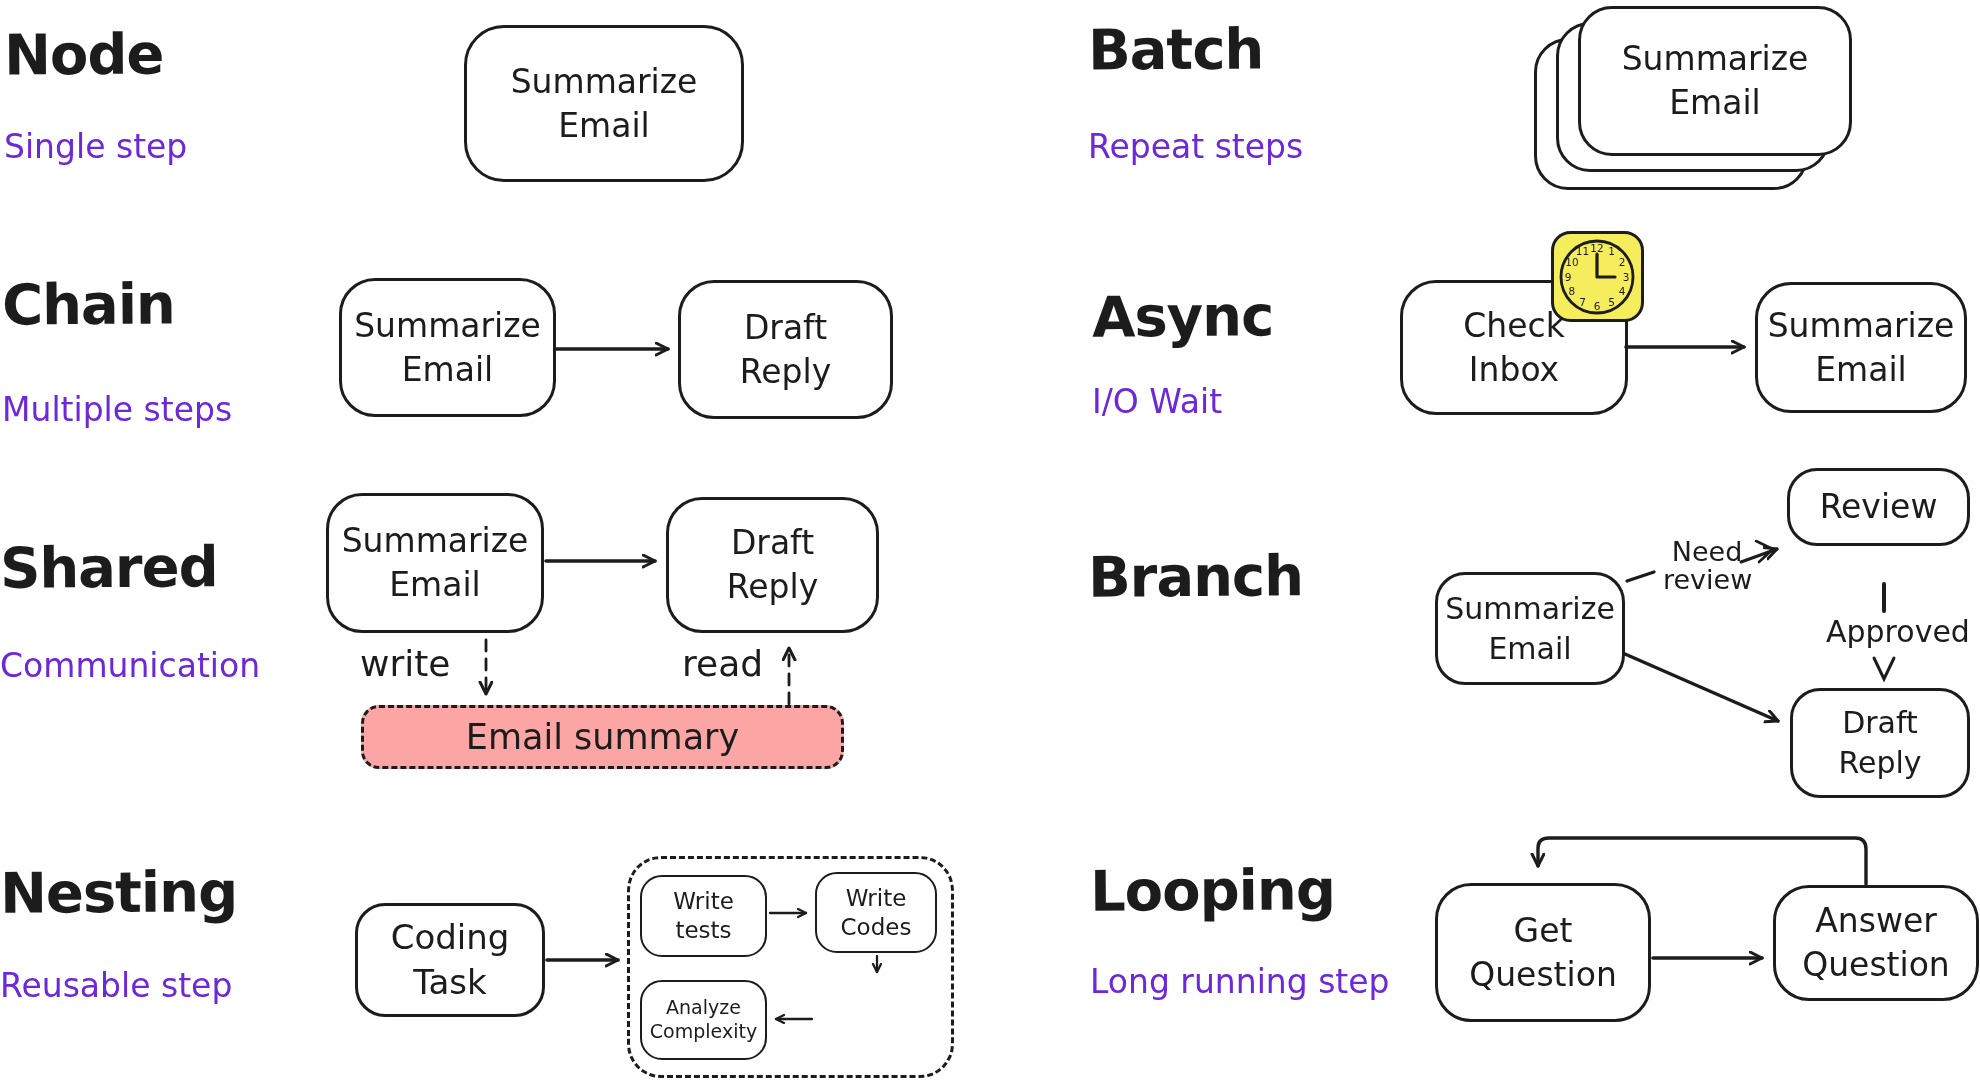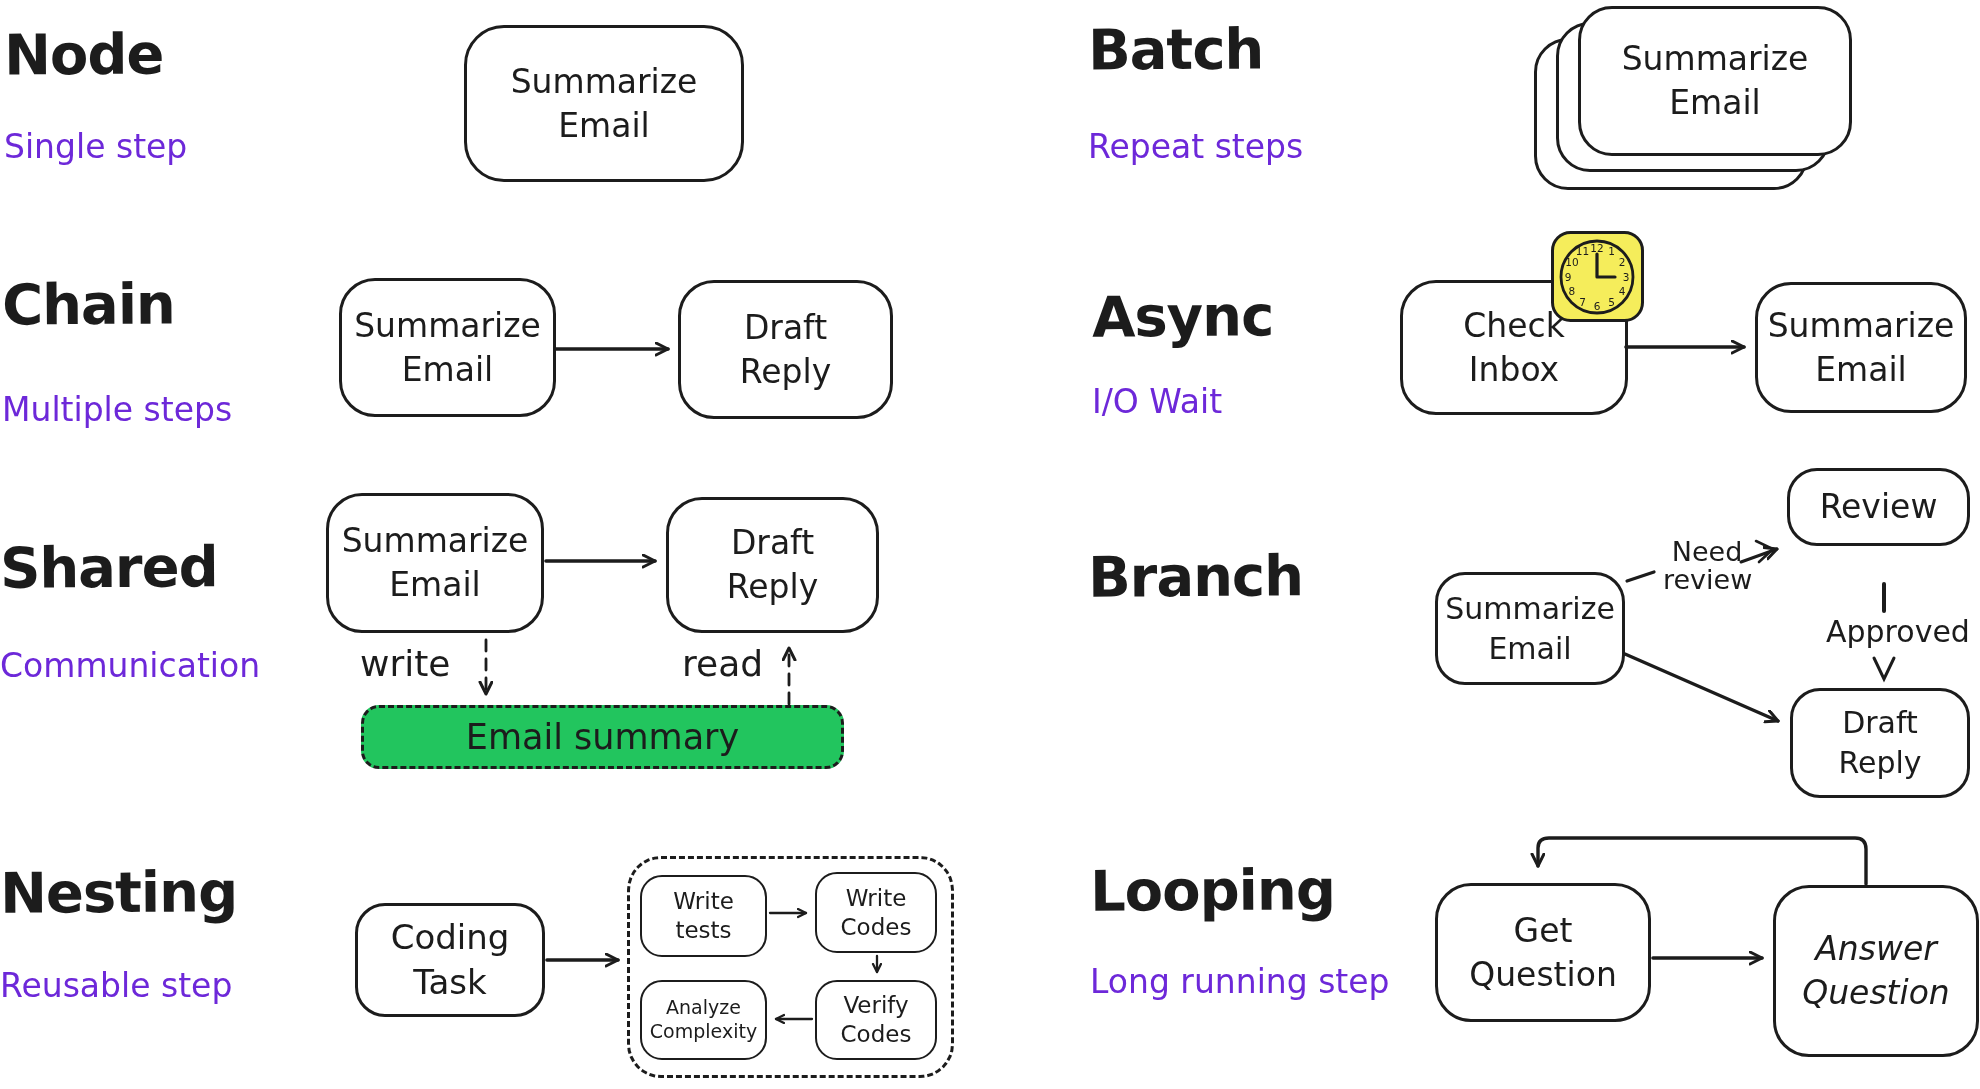--- a/index.html
+++ b/index.html
@@ -32,21 +32,21 @@
     border:3px solid #1c1c1c;
     border-radius:36px;
     display:flex;align-items:center;justify-content:center;
     text-align:center;
     font-size:33px;line-height:1.32;
     box-sizing:border-box;
   }
   .box.small{border-radius:22px;font-size:23px;line-height:1.25;border-width:2.5px;}
   .dashed-store{
     position:absolute;
-    background:#22c55e;
+    background:#fca5a5;
     border:3px dashed #1c1c1c;
     border-radius:18px;
     display:flex;align-items:center;justify-content:center;
     font-size:35px;
     box-sizing:border-box;
   }
   .dashed-group{
     position:absolute;
     border:3px dashed #1c1c1c;
     border-radius:34px;
@@ -115,27 +115,26 @@
   <div class="box" style="left:1790px;top:688px;width:180px;height:110px;border-radius:30px;font-size:30px;padding:0 30px;">Draft Reply</div>
   <div class="edge-label" style="left:1663px;top:538px;width:88px;font-size:27px;text-align:center;">Need review</div>
   <div class="edge-label" style="left:1826px;top:616px;font-size:30px;">Approved</div>
 
   <div class="t-title" style="left:0px;top:860px;">Nesting</div>
   <div class="t-sub" style="left:0px;top:966px;">Reusable step</div>
   <div class="box" style="left:355px;top:903px;width:190px;height:114px;border-radius:30px;font-size:34px;padding:0 22px;">Coding Task</div>
   <div class="dashed-group" style="left:627px;top:856px;width:327px;height:222px;"></div>
   <div class="box small" style="left:640px;top:875px;width:127px;height:82px;padding:0 18px;">Write tests</div>
   <div class="box small" style="left:815px;top:872px;width:122px;height:81px;padding:0 16px;">Write Codes</div>
-  <div class="box small" style="left:815px;top:980px;width:122px;height:80px;padding:0 16px;">Verify Codes</div>
   <div class="box small" style="left:640px;top:980px;width:127px;height:80px;font-size:19px;padding:0 2px;">Analyze Complexity</div>
 
   <div class="t-title" style="left:1090px;top:858px;">Looping</div>
   <div class="t-sub" style="left:1090px;top:962px;">Long running step</div>
   <div class="box" style="left:1435px;top:883px;width:216px;height:139px;padding:0 35px;">Get Question</div>
-  <div class="box" style="left:1773px;top:885px;width:206px;height:172px;padding:0 20px;font-style:italic;">Answer Question</div>
+  <div class="box" style="left:1773px;top:885px;width:206px;height:116px;padding:0 20px;">Answer Question</div>
 
   <svg class="overlay" width="1980" height="1089" viewBox="0 0 1980 1089">
     <defs>
       <marker id="ah-big" markerWidth="20" markerHeight="20" refX="13" refY="7" orient="auto" markerUnits="userSpaceOnUse">
         <path d="M1,1 L13,7 L1,13" fill="none" stroke="#1c1c1c" stroke-width="3" stroke-linecap="round" stroke-linejoin="round"></path>
       </marker>
       <marker id="ah-small" markerWidth="14" markerHeight="14" refX="9" refY="5" orient="auto" markerUnits="userSpaceOnUse">
         <path d="M1,1 L9,5 L1,9" fill="none" stroke="#1c1c1c" stroke-width="2.3" stroke-linecap="round" stroke-linejoin="round"></path>
       </marker>
     </defs>

